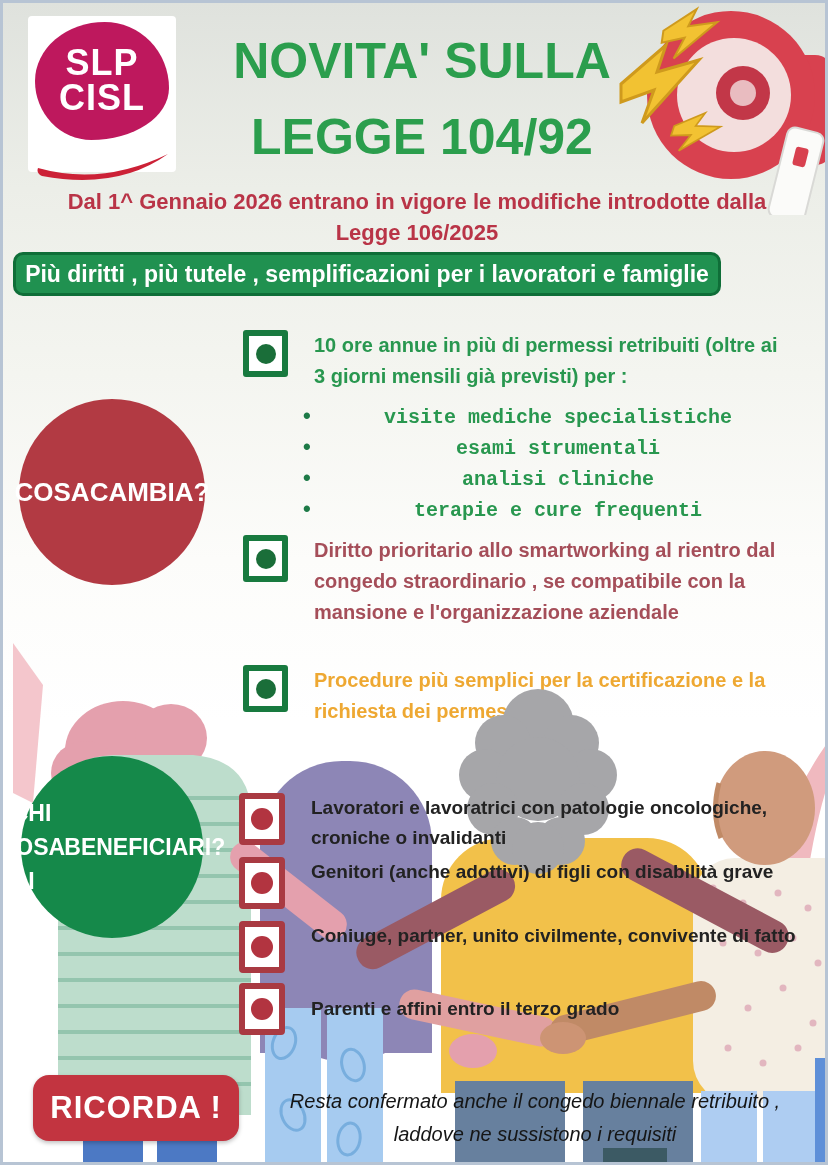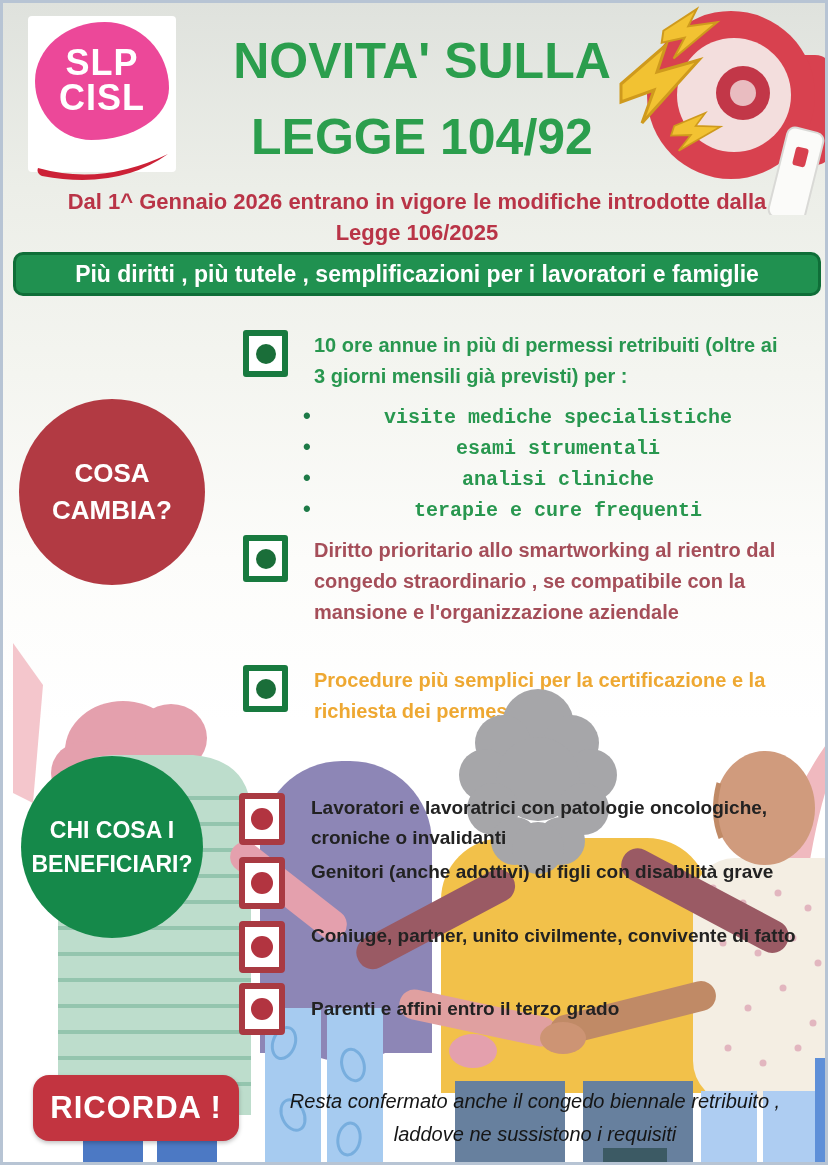--- a/index.html
+++ b/index.html
@@ -8,44 +8,44 @@
     box-sizing:border-box;border:3px solid #b7c4d4;
     background:linear-gradient(180deg,#dfe2dd 0%,#eceee8 16%,#f4f5f0 32%,#fcfcfa 48%,#ffffff 62%);
     font-family:"Liberation Sans","DejaVu Sans",sans-serif;
   }
   .layer{position:absolute;left:0;top:0;width:828px;height:1165px;}
   .z1{z-index:1}.z2{z-index:2}.z3{z-index:3}.z4{z-index:4}
   svg{display:block}
   
   .logo{position:absolute;left:25px;top:13px;width:148px;height:156px;background:#fff;border-radius:4px;text-align:center;}
   .logo-blob{
-    position:absolute;left:7px;top:6px;width:134px;height:118px;background:#ec4899;
+    position:absolute;left:7px;top:6px;width:134px;height:118px;background:#be185d;
     border-radius:52% 48% 58% 42% / 50% 56% 44% 50%;
     display:flex;flex-direction:column;justify-content:center;align-items:center;
   }
   .logo-blob div{color:#fff;font-weight:bold;font-size:36px;line-height:0.96;letter-spacing:1px;}
   .logo-foggia{
     position:absolute;left:0;top:113px;width:148px;color:#1d7a47;font-weight:bold;font-size:26px;
     letter-spacing:1px;text-shadow:-2px 0 #fff,2px 0 #fff,0 -2px #fff,0 2px #fff;
   }
   .logo-swoosh{position:absolute;left:4px;top:136px;}
   
   .title{position:absolute;left:180px;top:20px;width:478px;text-align:center;color:#2b9e4d;font-weight:bold;font-size:50px;line-height:76px;letter-spacing:0px;}
   
   .megaphone{position:absolute;right:-4px;top:-6px;}
   
   .intro{position:absolute;left:12px;top:183px;width:804px;text-align:center;color:#b93447;font-weight:bold;font-size:22px;line-height:31px;}
   
   .banner{
-    position:absolute;left:10px;top:249px;width:808px;height:44px;box-sizing:border-box;
+    position:absolute;left:10px;top:249px;width:708px;height:44px;box-sizing:border-box;
     background:#209150;border:3px solid #0f6e38;border-radius:10px;
     color:#fff;font-weight:bold;font-size:23px;text-align:center;line-height:38px;
   }
   
-  .big-circle{position:absolute;border-radius:50%;display:flex;flex-direction:column;justify-content:center;align-items:center;color:#fff;font-weight:bold;text-align:center;}
+  .big-circle{position:absolute;border-radius:50%;display:flex;flex-direction:row;justify-content:center;align-items:center;color:#fff;font-weight:bold;text-align:center;}
   .circle-red{left:16px;top:396px;width:186px;height:186px;background:#b23a43;font-size:26px;line-height:37px;}
   .circle-green{left:18px;top:753px;width:182px;height:182px;background:#15894a;font-size:23px;line-height:34px;}
   
   .row{position:absolute;display:flex;align-items:flex-start;}
   .chk{flex:0 0 auto;box-sizing:border-box;background:#fff;display:flex;justify-content:center;align-items:center;}
   .chk-green{width:45px;height:47px;border:6px solid #187a3f;border-radius:3px;}
   .chk-green .dot{width:20px;height:20px;border-radius:50%;background:#1a6e39;}
   .chk-red{width:46px;height:52px;border:6px solid #a93a42;border-radius:4px;}
   .chk-red .dot{width:22px;height:22px;border-radius:50%;background:#b23440;}
   .itxt{font-weight:bold;font-size:20px;line-height:31px;margin-left:26px;}

